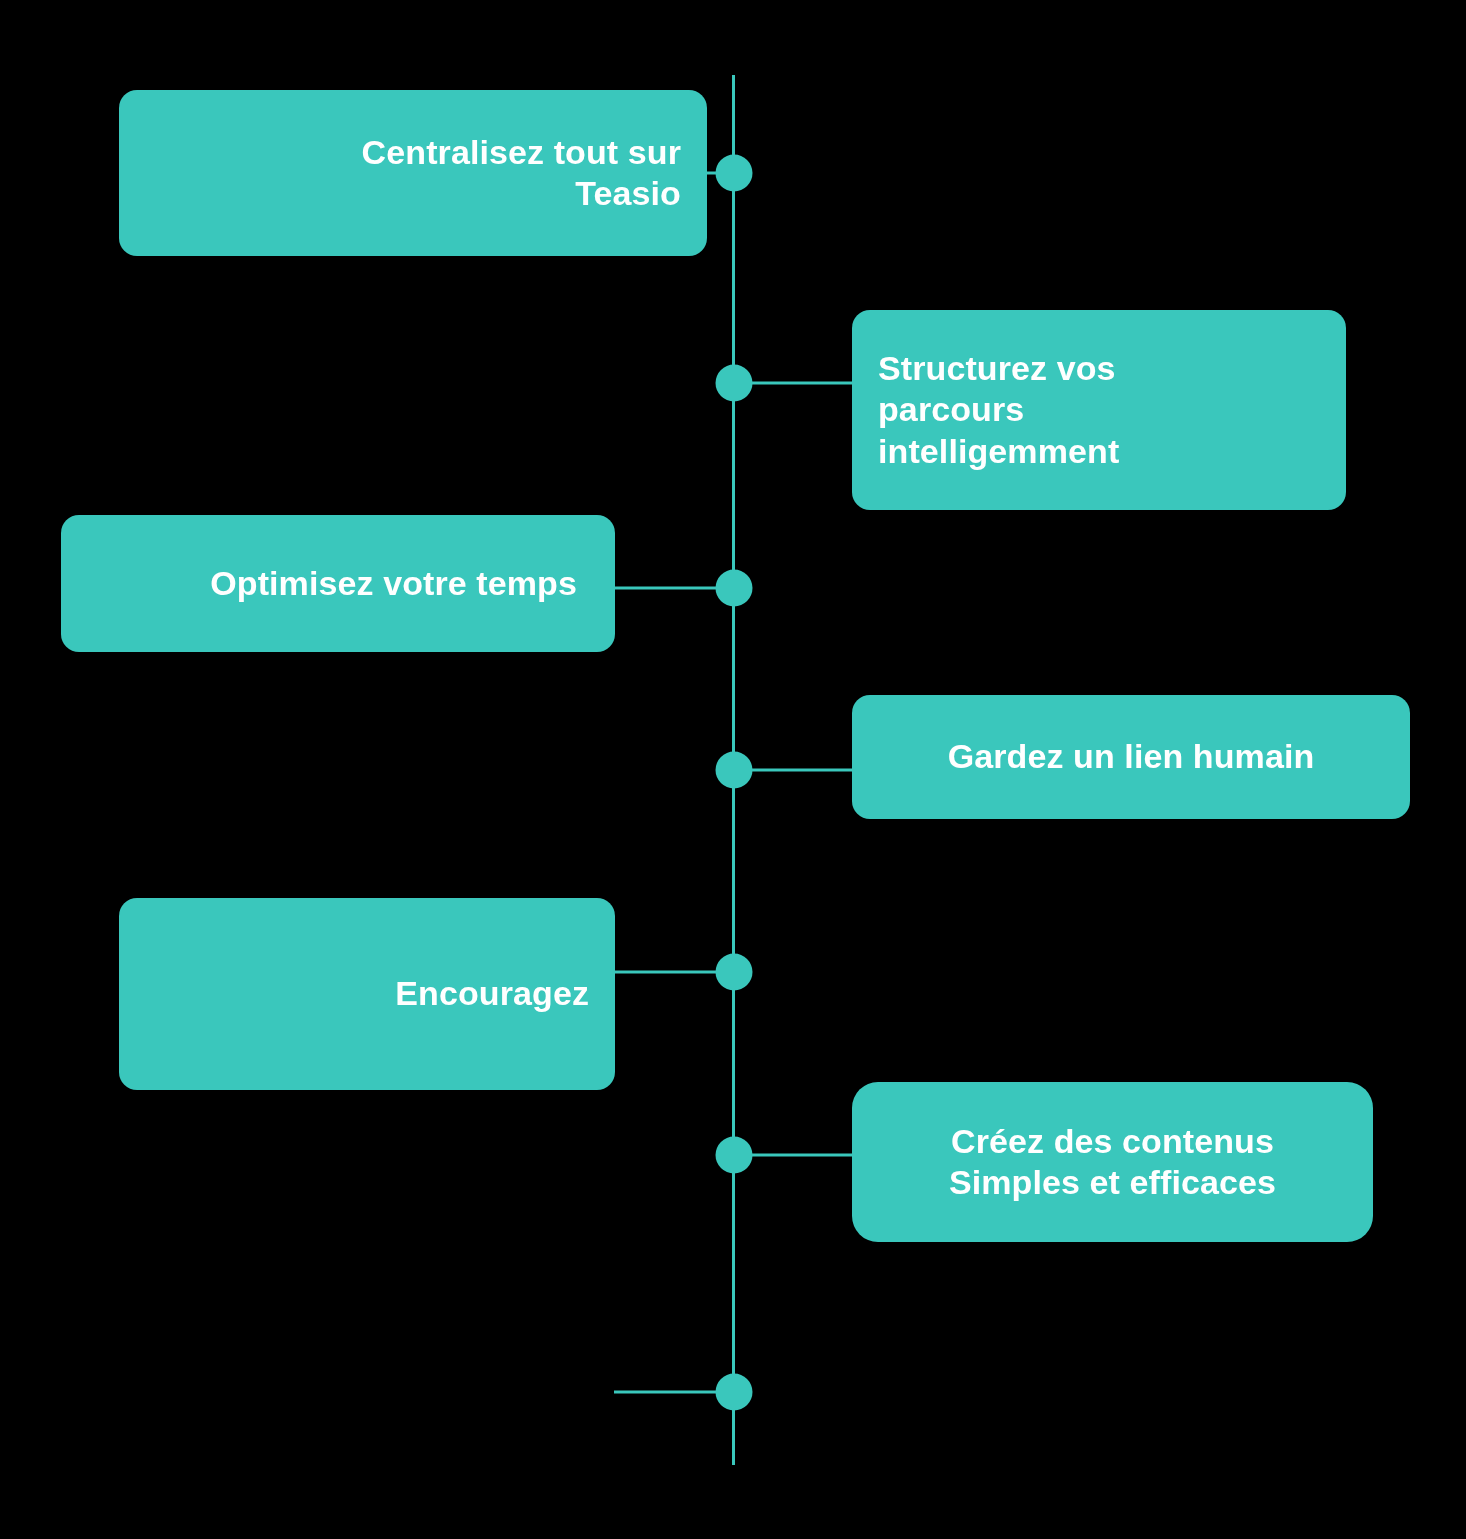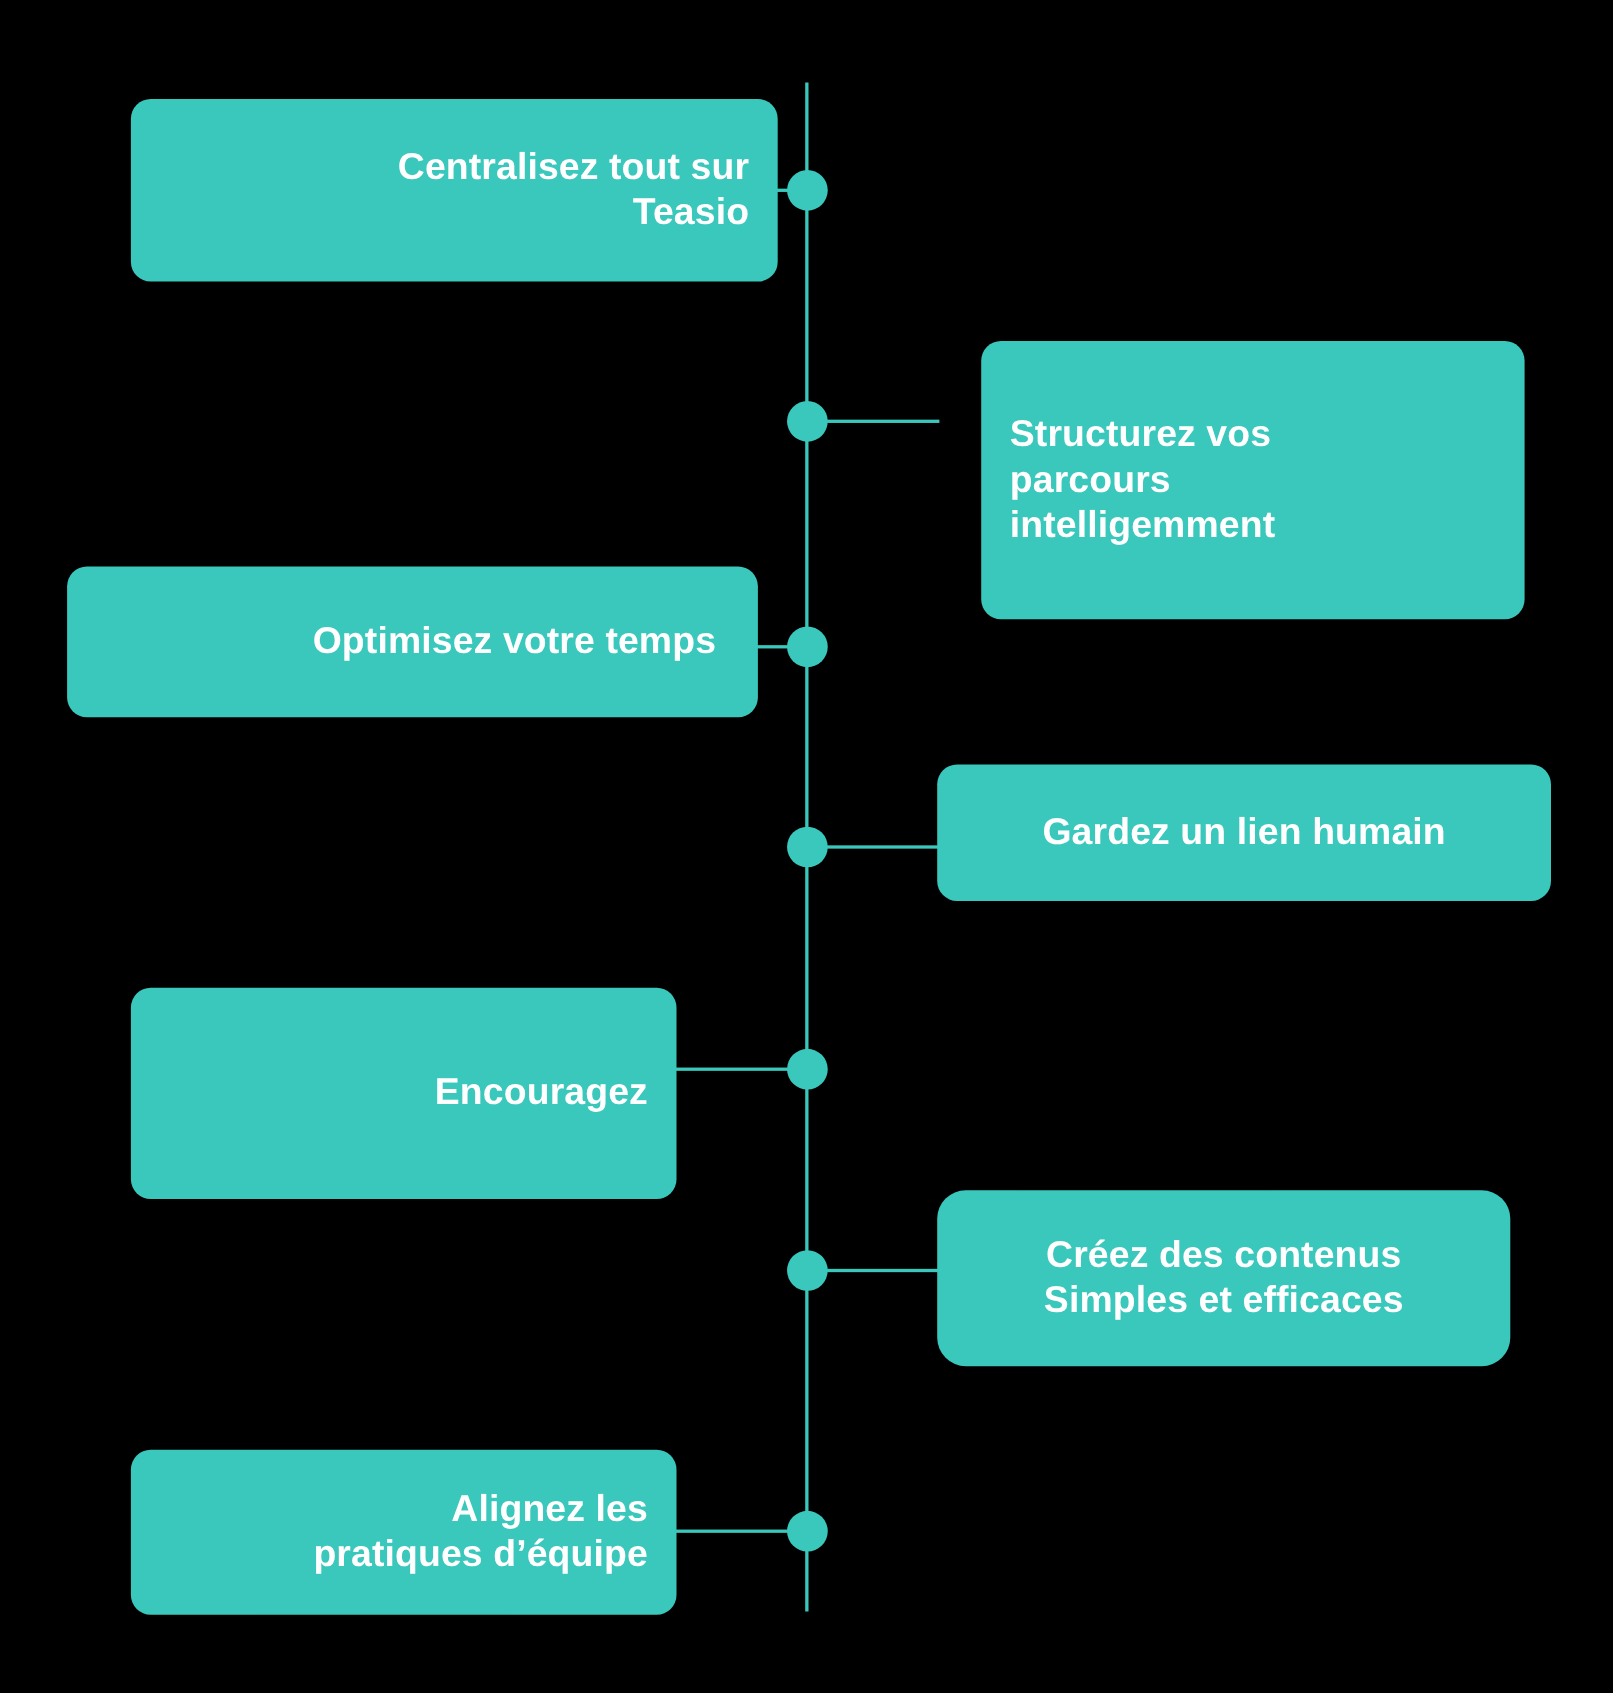--- a/index.html
+++ b/index.html
@@ -74,29 +74,29 @@
 
   <div class="connector" style="left:614px; top:173px; width:120px;"></div>
   <div class="node-dot" style="top:173px;"></div>
   <div class="card align-right" style="left:119px; top:90px; width:588px; height:166px;">
     <span class="line">Centralisez tout sur</span>
     <span class="line">Teasio</span>
   </div>
 
   <div class="connector" style="left:734px; top:383px; width:120px;"></div>
   <div class="node-dot" style="top:383px;"></div>
-  <div class="card align-left" style="left:892px; top:310px; width:494px; height:253px; ">
+  <div class="card align-left" style="left:852px; top:310px; width:494px; height:200px; ">
     <span class="line">Structurez vos</span>
     <span class="line">parcours</span>
     <span class="line">intelligemment</span>
   </div>
 
   <div class="connector" style="left:614px; top:588px; width:120px;"></div>
   <div class="node-dot" style="top:588px;"></div>
-  <div class="card align-right" style="left:61px; top:515px; width:628px; height:137px; padding-right:38px; justify-content:center;">
+  <div class="card align-right" style="left:61px; top:515px; width:554px; height:137px; padding-right:38px; justify-content:center;">
     <span class="line">Optimisez votre temps</span>
   </div>
 
   <div class="connector" style="left:734px; top:770px; width:120px;"></div>
   <div class="node-dot" style="top:770px;"></div>
   <div class="card align-center" style="left:852px; top:695px; width:558px; height:124px;">
     <span class="line">Gardez un lien humain</span>
   </div>
 
   <div class="connector" style="left:614px; top:972px; width:120px;"></div>
@@ -107,18 +107,14 @@
 
   <div class="connector" style="left:734px; top:1155px; width:120px;"></div>
   <div class="node-dot" style="top:1155px;"></div>
   <div class="card align-center" style="left:852px; top:1082px; width:521px; height:160px;border-radius:26px;">
     <span class="line">Créez des contenus</span>
     <span class="line">Simples et efficaces</span>
   </div>
 
   <div class="connector" style="left:614px; top:1392px; width:120px;"></div>
   <div class="node-dot" style="top:1392px;"></div>
-  <div class="card align-right" style="left:119px; top:1318px; width:496px; height:150px;">
-    <span class="line">Alignez les</span>
-    <span class="line">pratiques d’équipe</span>
-  </div>
 
 </div>
 
 </body></html>

